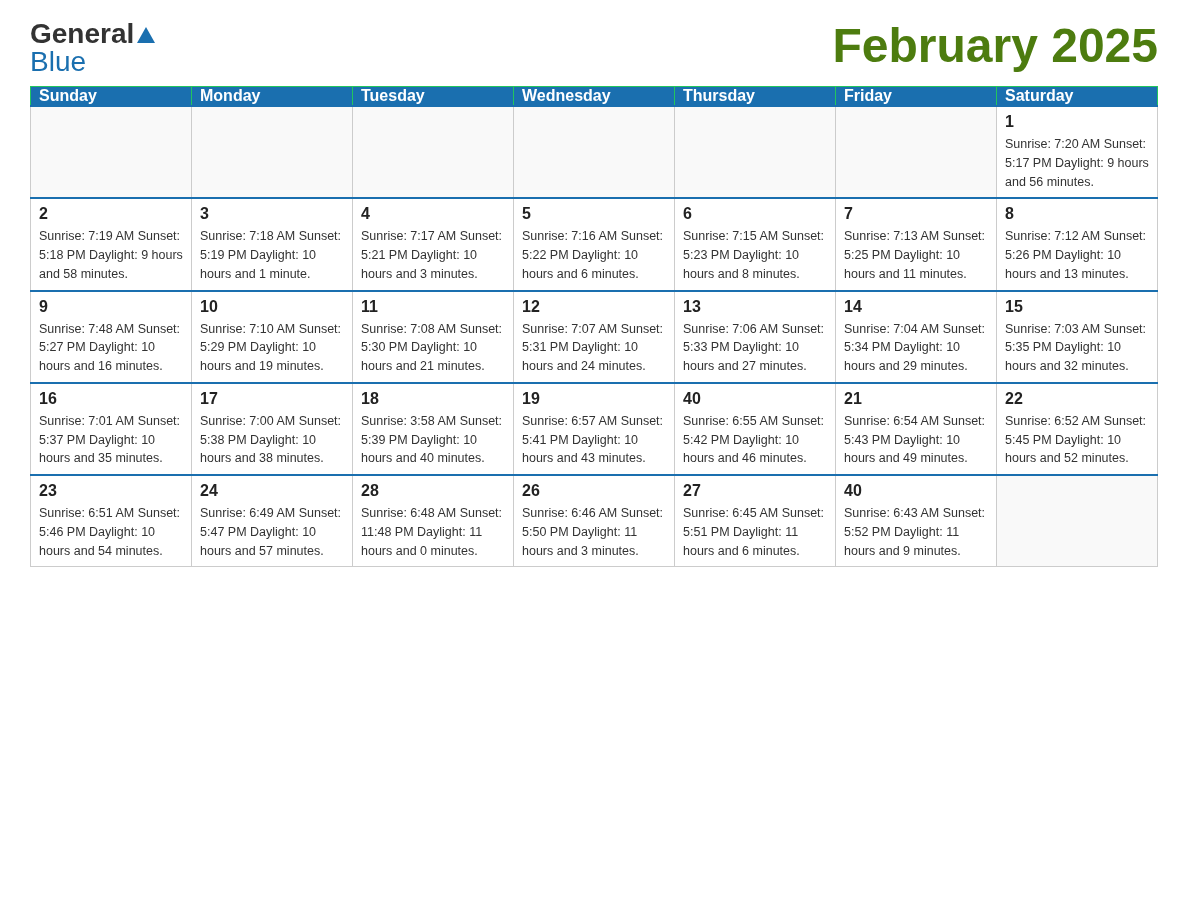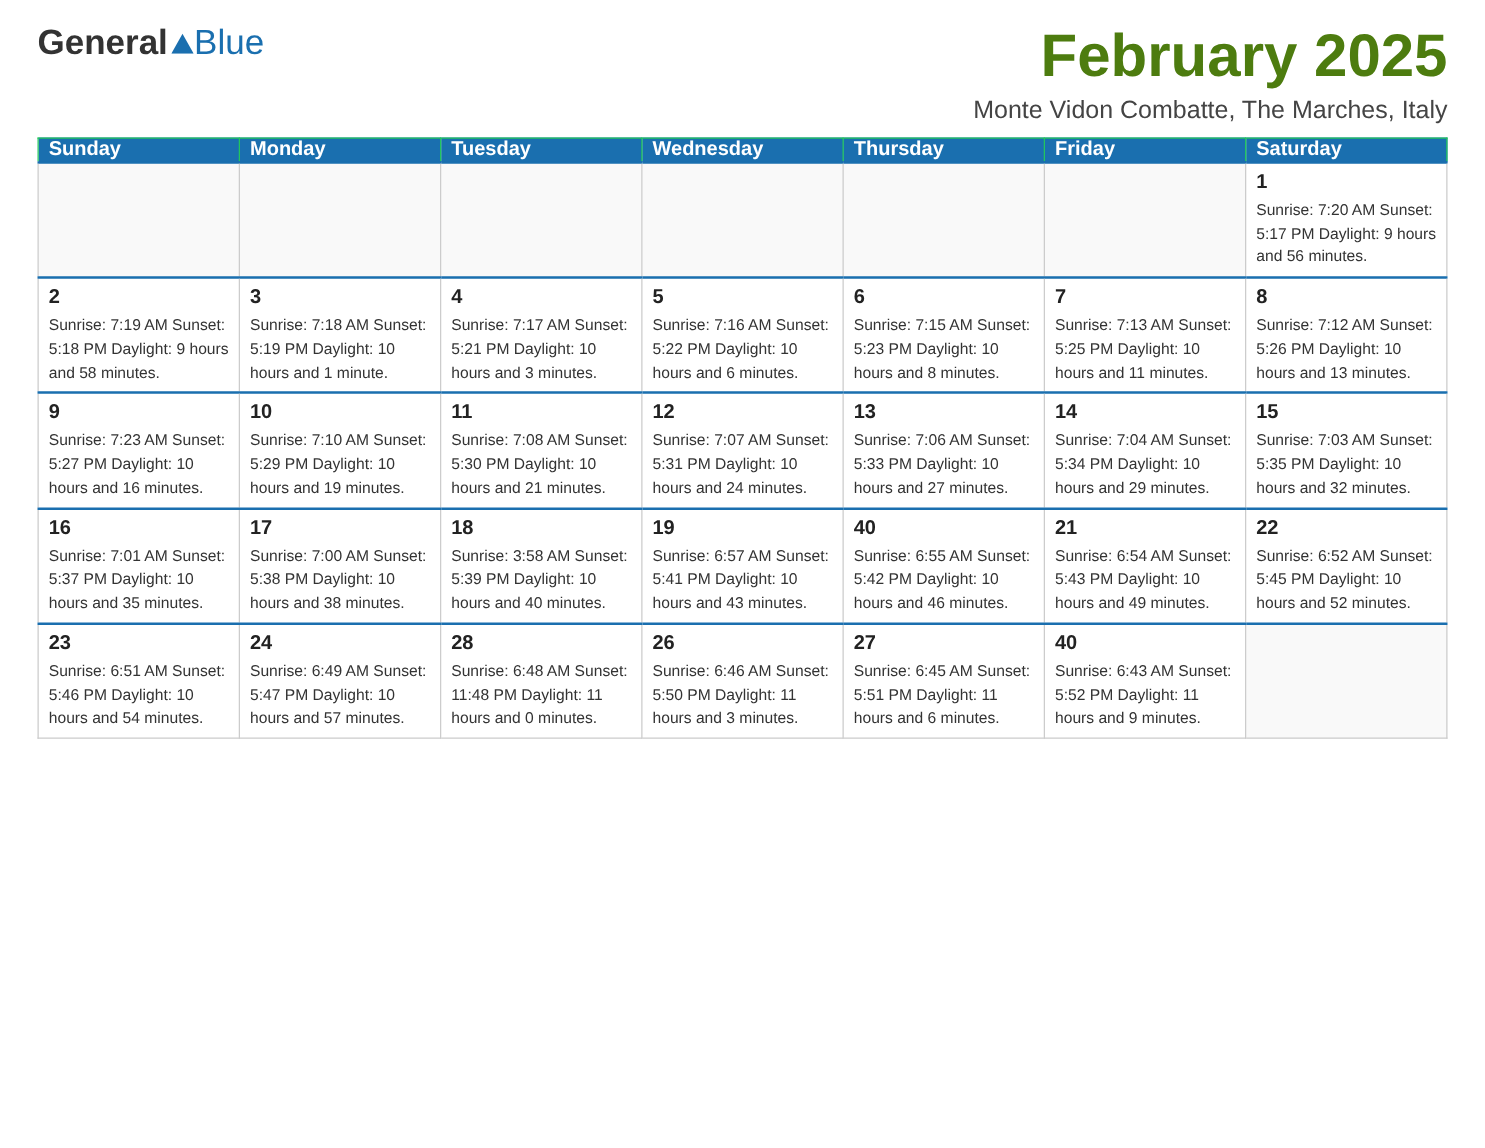--- a/index.html
+++ b/index.html
@@ -12,20 +12,21 @@
       padding: 20px 30px;
     }
     .header {
       display: flex;
       justify-content: space-between;
       align-items: flex-start;
       margin-bottom: 10px;
     }
     .logo {
       display: flex;
+      flex-direction: column;
       align-items: flex-start;
     }
     .logo-text-general {
       font-size: 28px;
       font-weight: bold;
       color: #333;
       line-height: 1;
     }
     .logo-text-blue {
       font-size: 28px;
@@ -114,21 +115,20 @@
       <span class="logo-triangle">
         <svg width="18" height="18" viewBox="0 0 18 18">
           <polygon points="0,18 18,18 9,2" fill="#1a6faf"></polygon>
         </svg>
       </span>
     </div>
     <span class="logo-text-blue">Blue</span>
   </div>
   <div class="title-block">
     <div class="calendar-title">February 2025</div>
-    <div class="calendar-subtitle">Monte Vidon Combatte, The Marches, Italy</div>
   </div>
 </div>
 
 <table class="calendar">
   <thead>
     <tr>
     <th>Sunday</th>
         <th>Monday</th>
         <th>Tuesday</th>
         <th>Wednesday</th>
@@ -192,21 +192,21 @@
         <td>
           <span class="day-number">8</span>
           <div class="day-info">Sunrise: 7:12 AM
 Sunset: 5:26 PM
 Daylight: 10 hours and 13 minutes.</div>
         </td>
       </tr>
       <tr>
         <td>
           <span class="day-number">9</span>
-          <div class="day-info">Sunrise: 7:23 AM
+          <div class="day-info">Sunrise: 7:48 AM
 Sunset: 5:27 PM
 Daylight: 10 hours and 16 minutes.</div>
         </td>
         <td>
           <span class="day-number">10</span>
           <div class="day-info">Sunrise: 7:10 AM
 Sunset: 5:29 PM
 Daylight: 10 hours and 19 minutes.</div>
         </td>
         <td>

